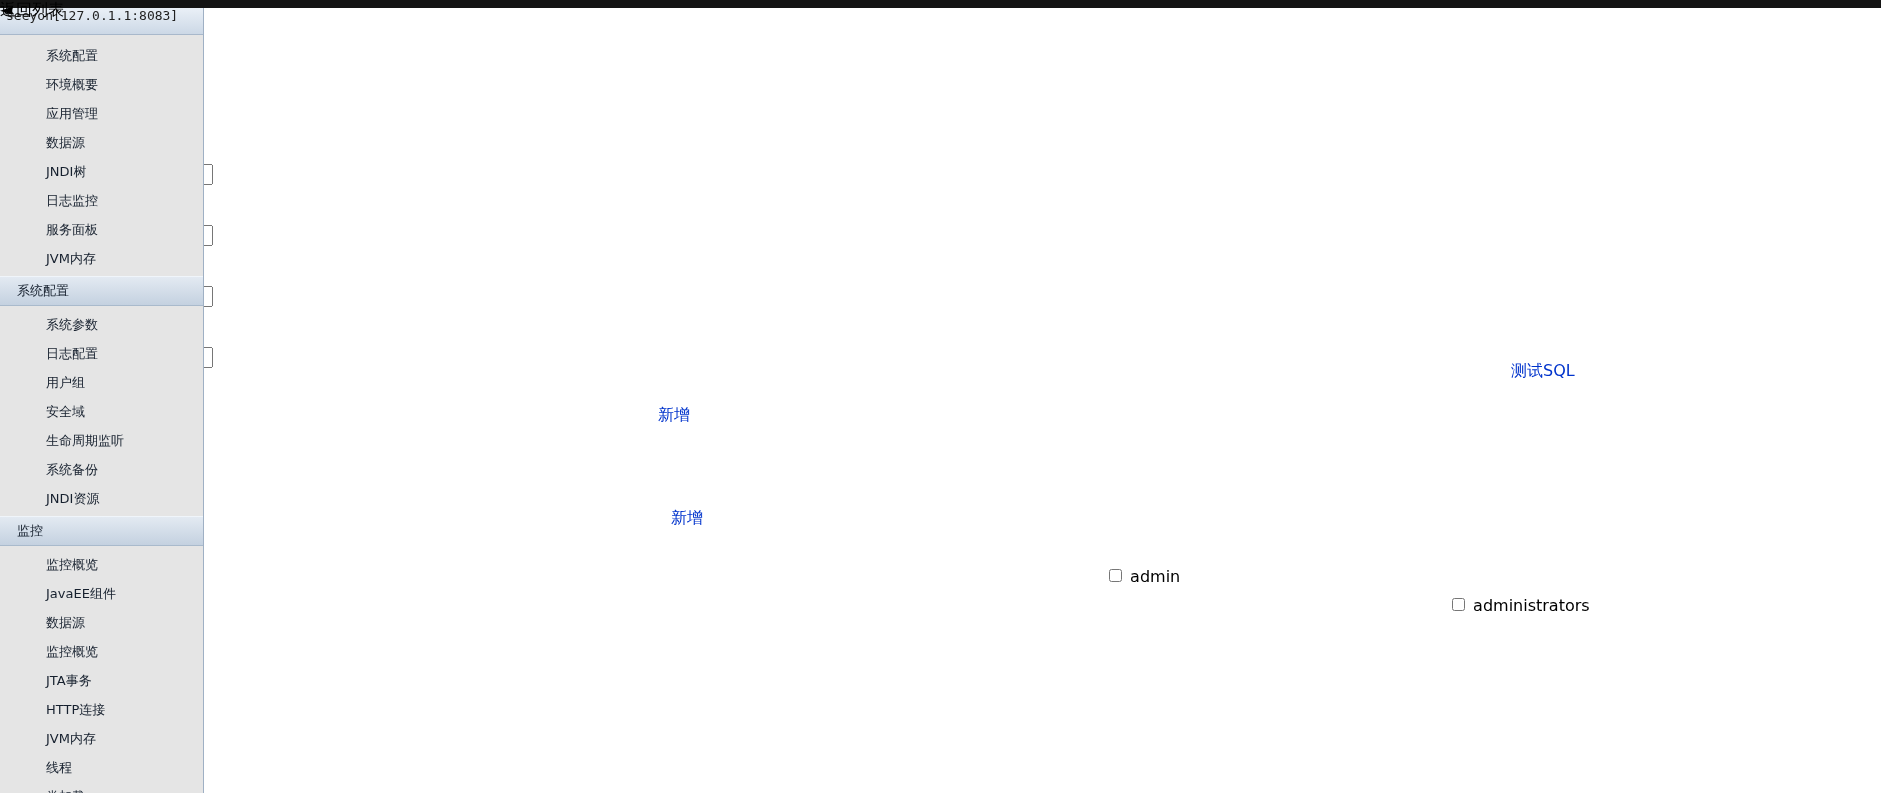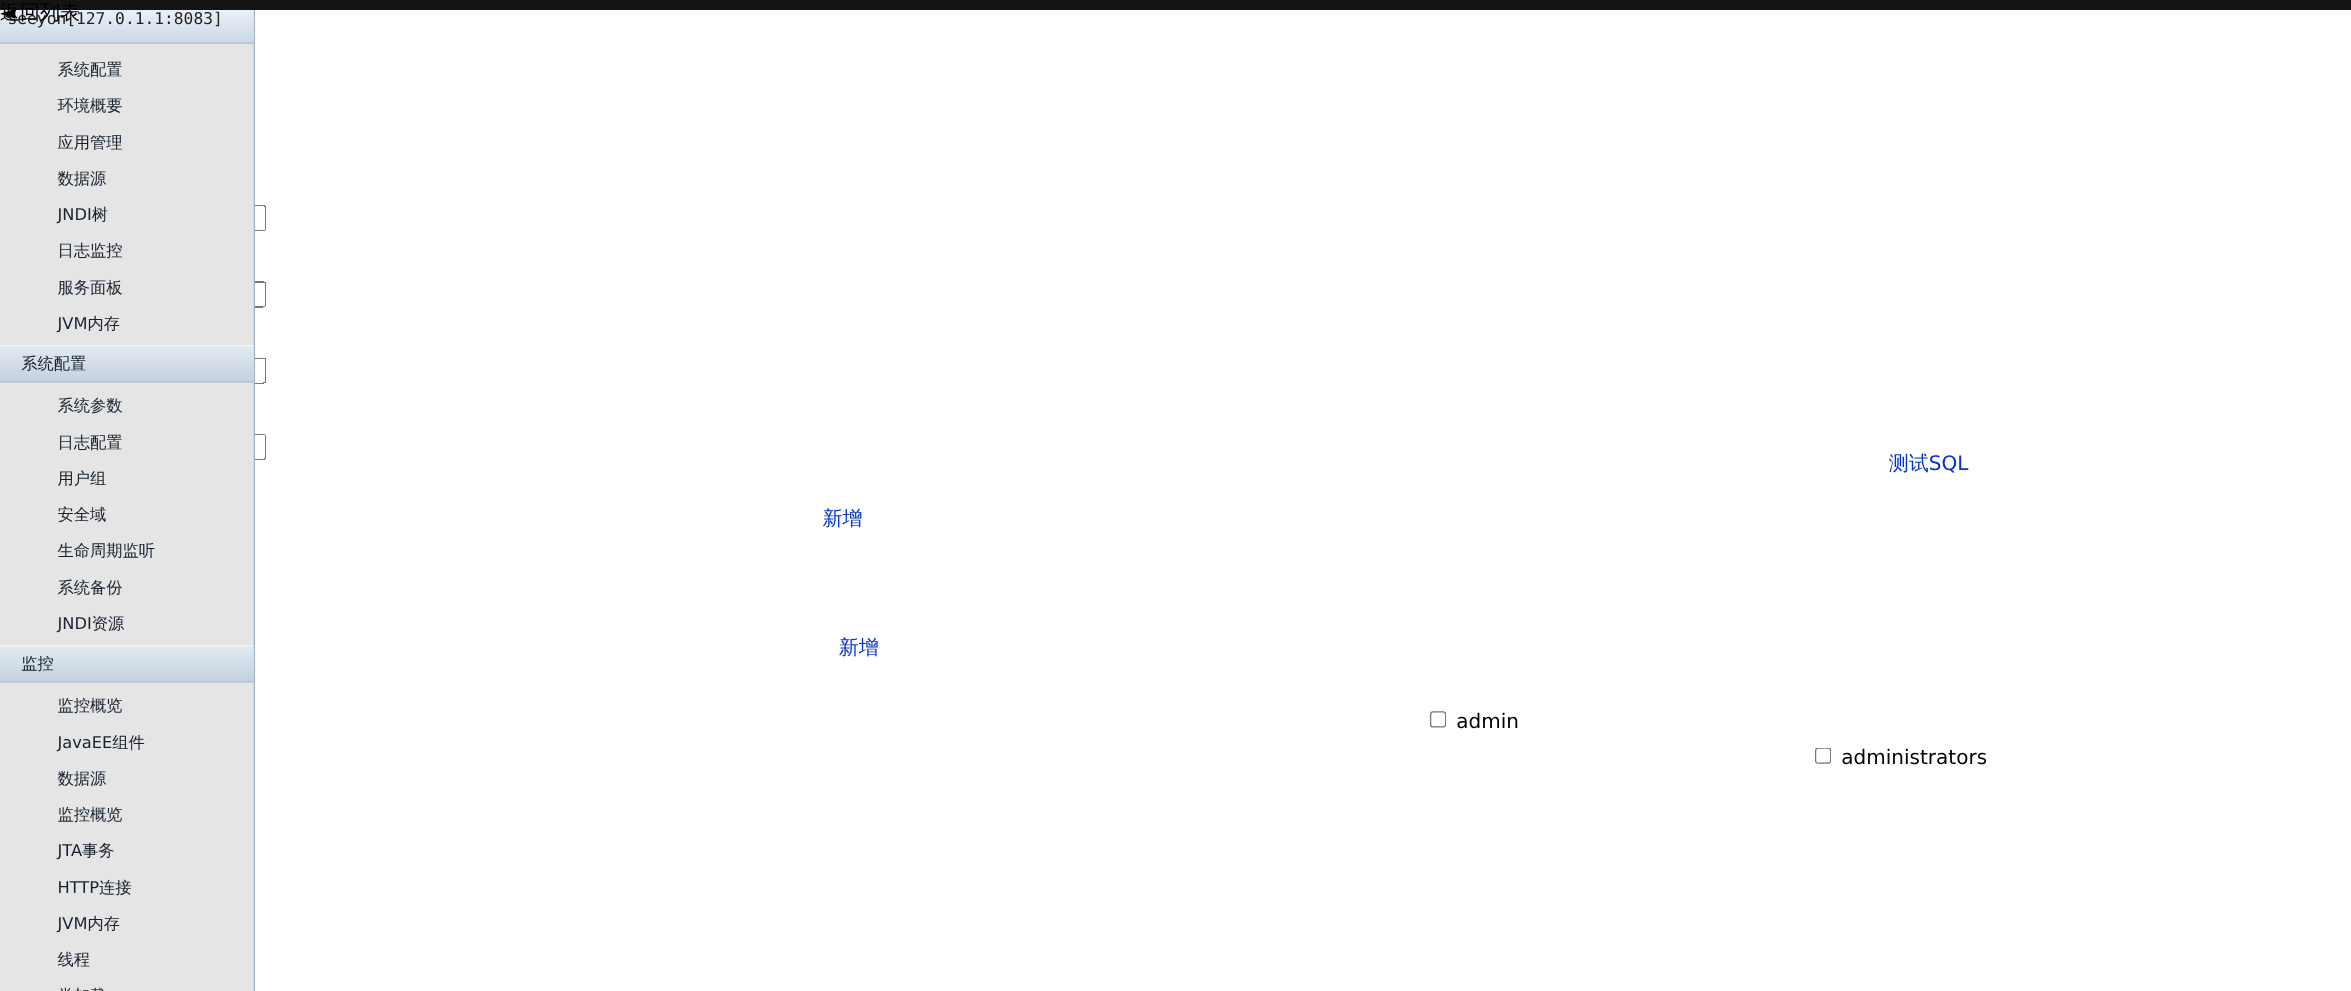--- a/index.html
+++ b/index.html
@@ -255,21 +255,21 @@
   <div class="cp-thumb abs" style="left:1832px;top:431px;"></div>
 
   
   
   
   <span class="link abs" style="left: 668px; top: 508px; background: rgb(255, 255, 255); padding: 0px 3px; color: rgb(0, 51, 204);">新增</span>
   
 
   
   
-  <div class="abs" style="left:1140px;top:566px;">
+  <div class="abs" style="left:1105px;top:566px;">
 
   <div class="li-row" style="position:static;">
       <span class="dot"></span>
       <input type="checkbox" style="">
       <span>admin</span>
     </div>
     </div>
 
   
   

